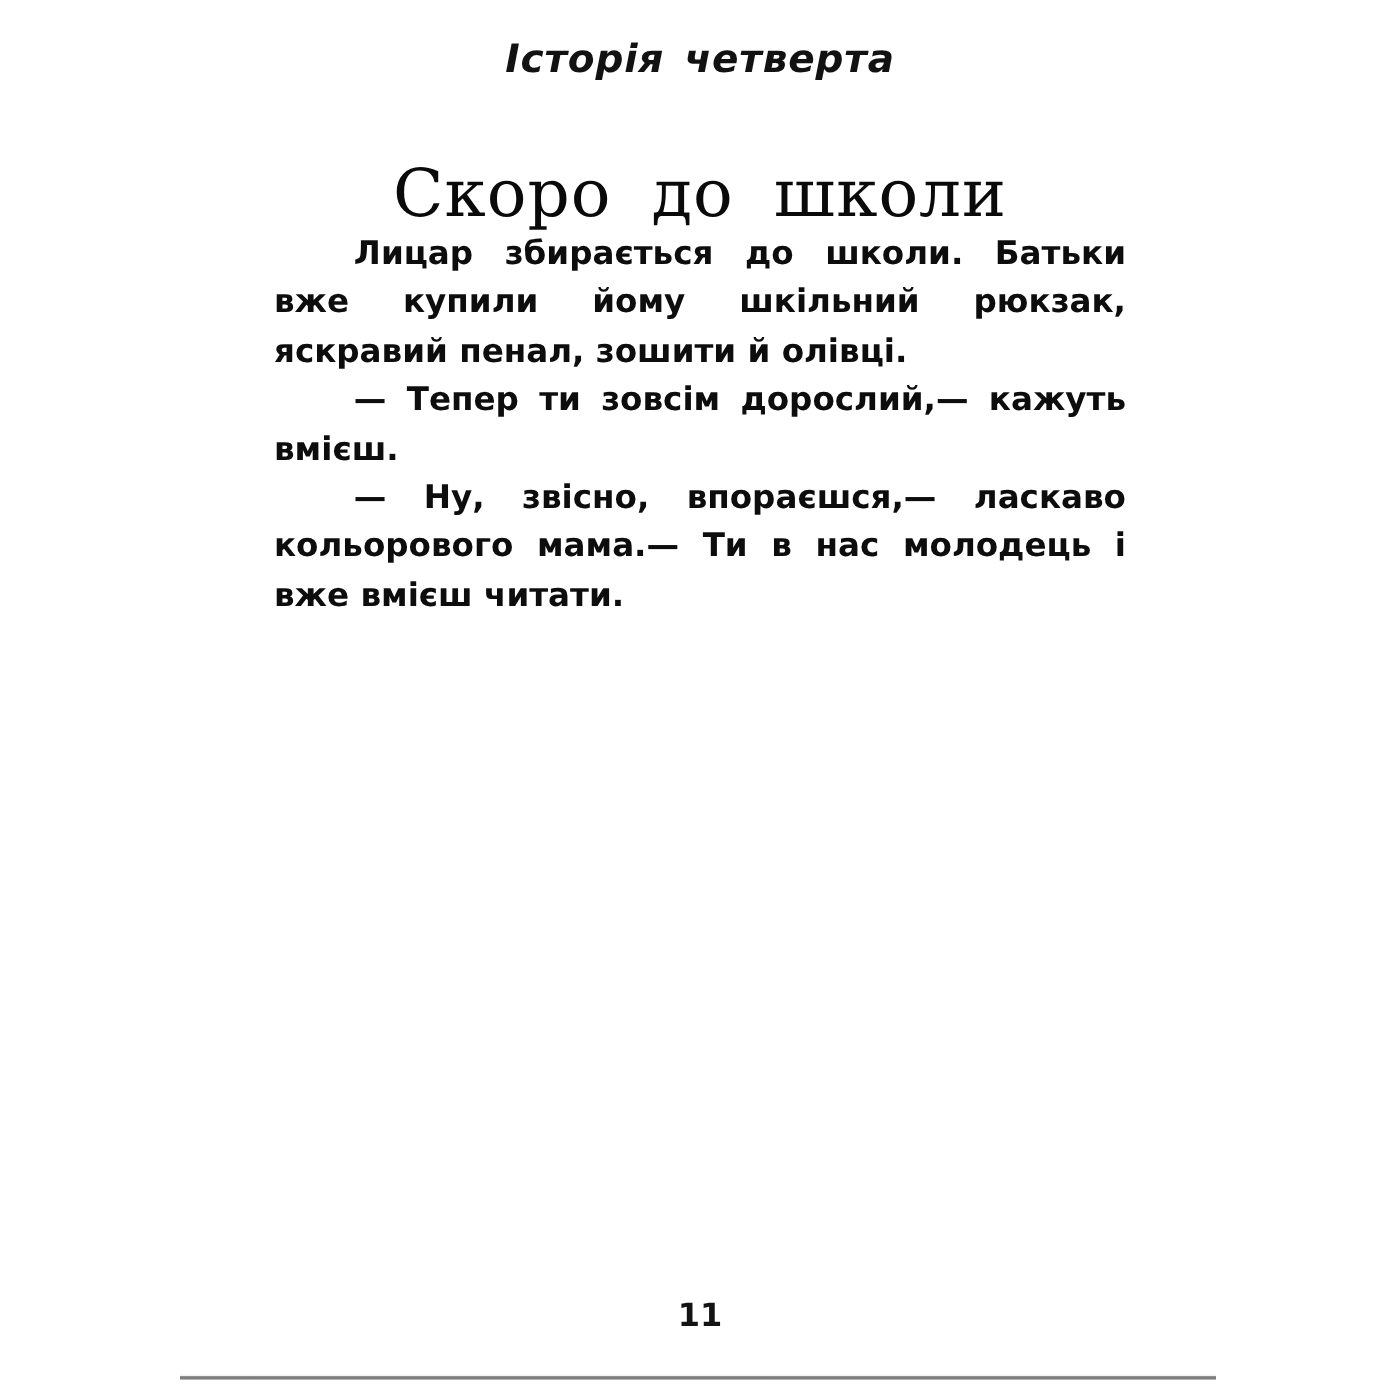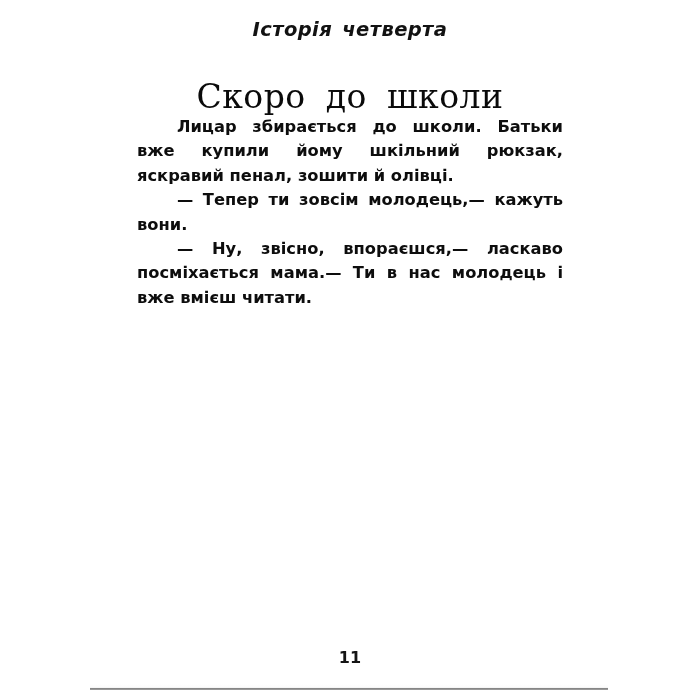--- a/index.html
+++ b/index.html
@@ -112,22 +112,22 @@
 <body>
 
 <div class="page">
 
   <div class="story-label">Історія четверта</div>
 
   <h1 class="chapter-title">Скоро до школи</h1>
 
   <div class="text-block">
     <p>Лицар збирається до школи. Батьки вже купили йому шкільний рюкзак, яскравий пенал, зошити й олівці.</p>
-    <p>— Тепер ти зовсім молодець,— кажуть вони.</p>
-    <p>— Ну, звісно, впораєшся,— ласкаво посміхається мама.— Ти в нас молодець і вже вмієш читати.</p>
+    <p>— Тепер ти зовсім дорослий,— кажуть вмієш.</p>
+    <p>— Ну, звісно, впораєшся,— ласкаво кольорового мама.— Ти в нас молодець і вже вмієш читати.</p>
   </div>
 
   <div class="page-number">11</div>
 
   <div class="page-edge-soft"></div>
   <div class="page-edge"></div>
 
 </div>
 
 </body></html>

